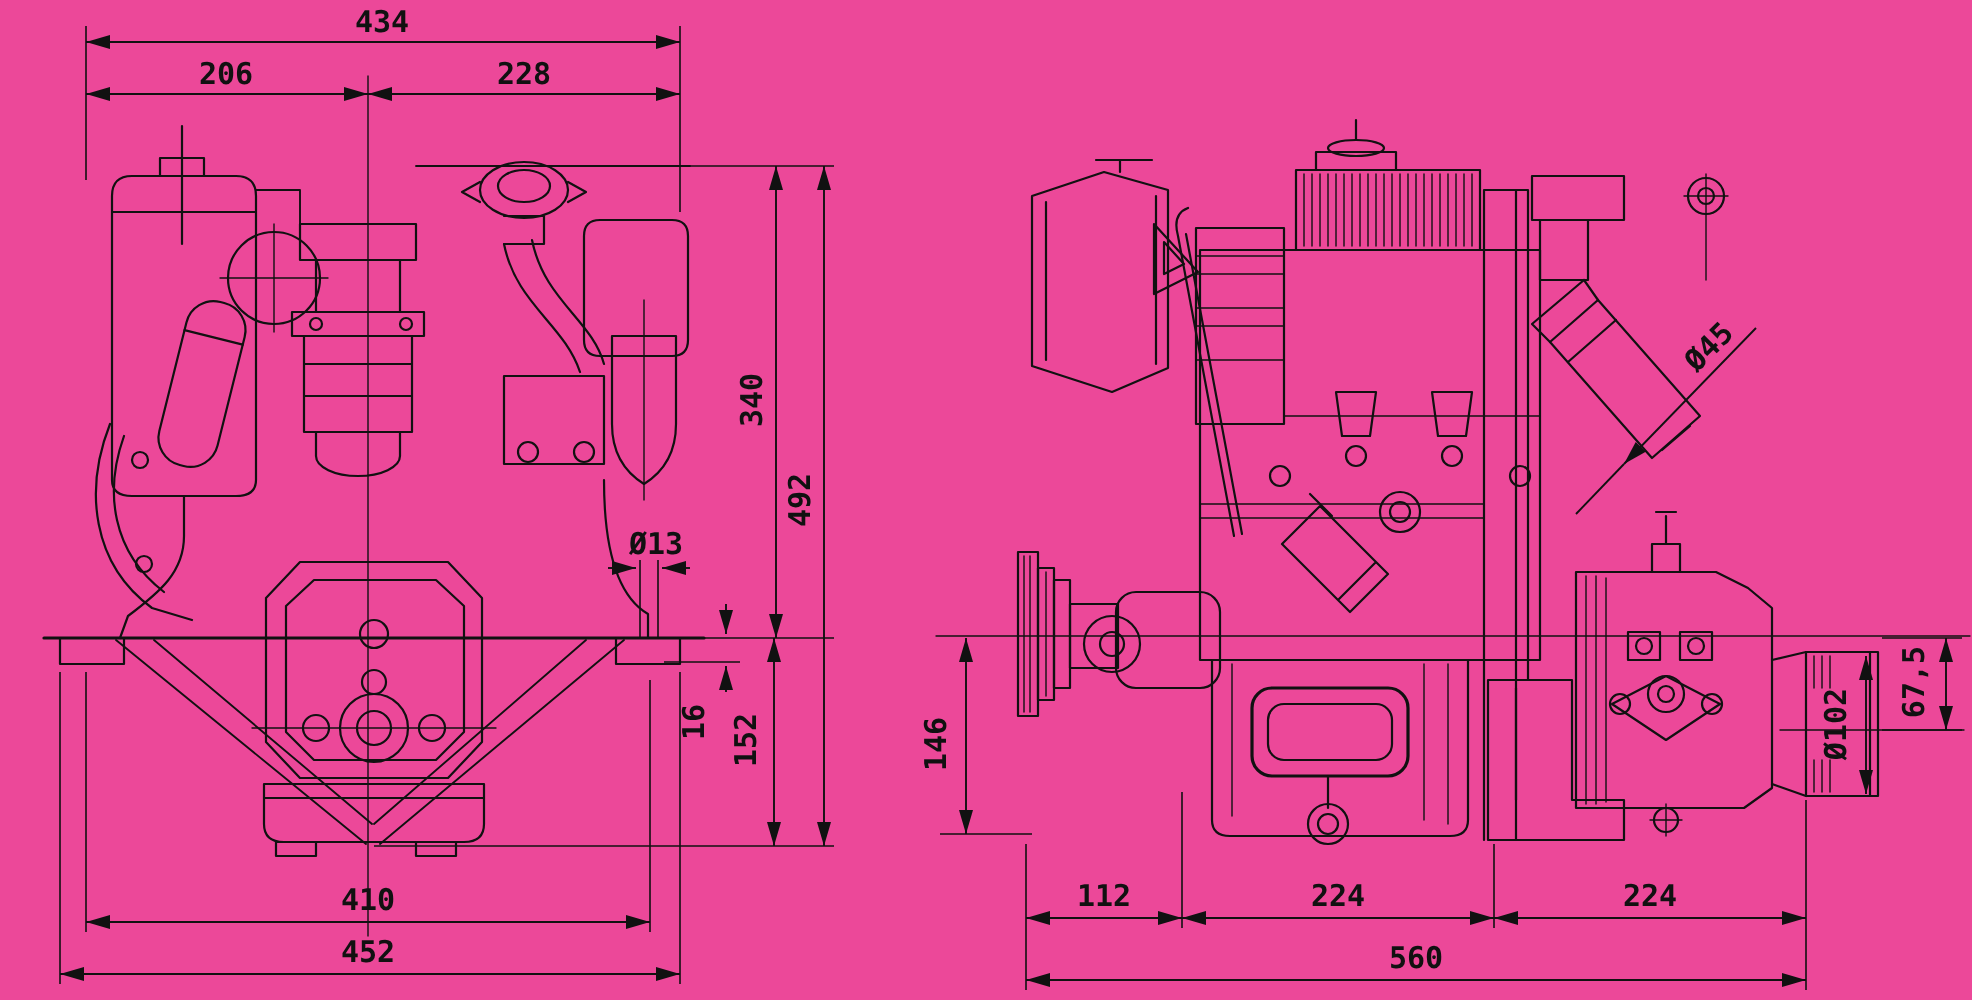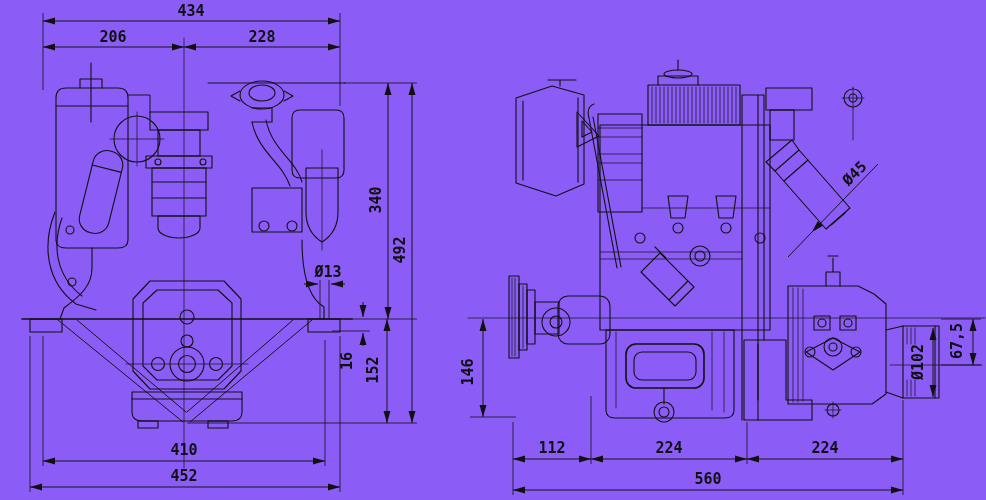--- a/index.html
+++ b/index.html
@@ -1,16 +1,16 @@
 <!DOCTYPE html>
 <html><head>
 <meta charset="utf-8">
 <style>
   html,body{margin:0;padding:0;background:#ffffff;}
-  .canvas{position:relative;width:986px;height:500px;background:#8b5cf6;overflow:hidden;}
+  .canvas{position:relative;width:986px;height:500px;background:#ec4899;overflow:hidden;}
   svg{position:absolute;left:0;top:0;}
   .art  *{stroke:#111;fill:none;stroke-width:1.1;stroke-linecap:round;stroke-linejoin:round;}
   .art .thin{stroke-width:0.7;}
   .art .mid{stroke-width:0.95;}
   .art .heavy{stroke-width:1.6;}
   .cl{stroke:#111;stroke-width:0.7;fill:none;}
   .dim line,.dim path{stroke:#111;stroke-width:0.95;fill:none;}
   .ext{stroke:#111;stroke-width:0.8;fill:none;}
   .dimtxt{font-family:"DejaVu Sans Mono","Liberation Mono",monospace;font-size:15px;font-weight:bold;fill:#111;}
 </style>

